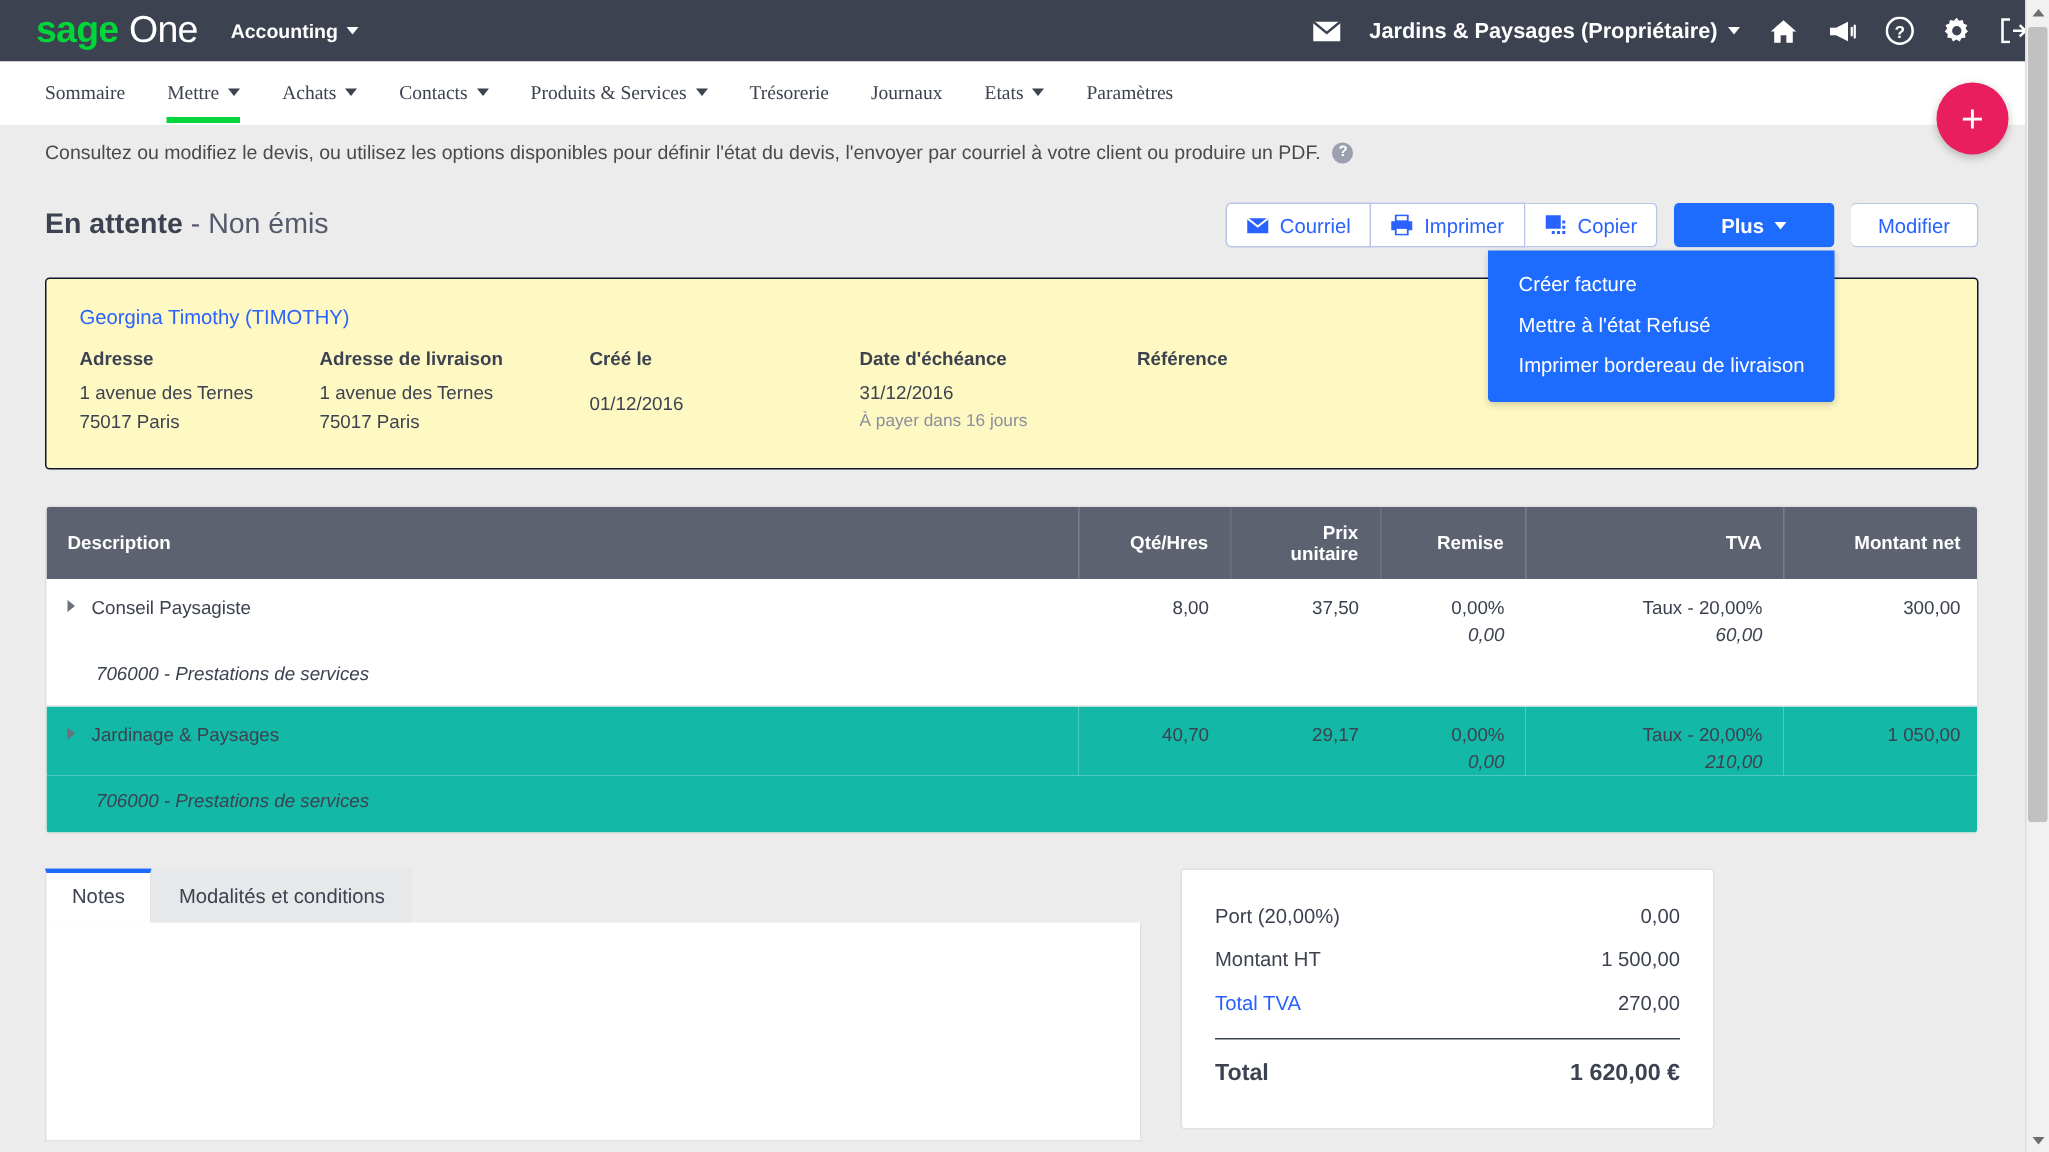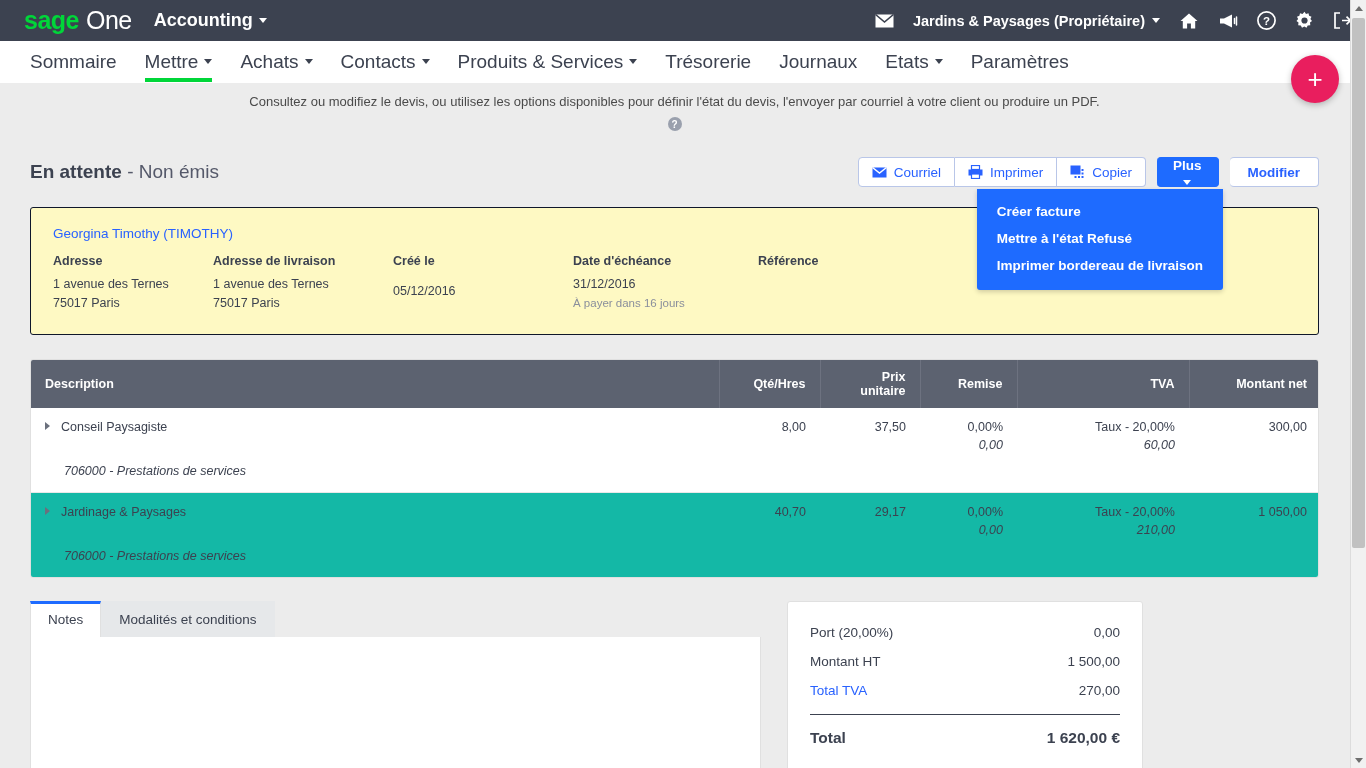--- a/index.html
+++ b/index.html
@@ -15,21 +15,21 @@
   .topbar {
     height: 41px; background: #3c4250;
     display: flex; align-items: center;
     padding: 0 14px 0 24px;
     color: #ffffff;
   }
   .logo { display: flex; align-items: baseline; font-size: 25px; letter-spacing: -0.5px; }
   .logo .sage { color: #00d639; font-weight: 700; }
   .logo .one { color: #ffffff; font-weight: 400; margin-left: 7px; }
   .app-switch {
-    margin-left: 22px; font-size: 18px; font-weight: 700; color: #ffffff;
+    margin-left: 22px; font-size: 13px; font-weight: 700; color: #ffffff;
     display: flex; align-items: center; gap: 6px; cursor: pointer;
   }
   .caret-d {
     width: 0; height: 0; border-left: 4.5px solid transparent;
     border-right: 4.5px solid transparent; border-top: 5px solid currentColor;
     display: inline-block;
   }
   .topbar-right {
     margin-left: auto; display: flex; align-items: center; gap: 19px;
   }
@@ -41,22 +41,22 @@
 
   
   .navbar {
     height: 42px; background: #ffffff;
     display: flex; align-items: stretch;
     padding-left: 24px; position: relative;
     border-bottom: 1px solid #ffffff;
   }
   .nav-item {
     display: flex; align-items: center; gap: 6px;
-    padding: 0 14px; font-size: 19px; color: #3c4250;
-    cursor: pointer; position: relative; white-space: nowrap;
+    padding: 0 14px; font-size: 13px; color: #3c4250;
+    cursor: pointer; position: relative; white-space: nowrap; font-family: Liberation Serif, serif;
   }
   .nav-item:first-child { padding-left: 6px; }
   .nav-item.active::after {
     content: ""; position: absolute; left: 14px; right: 14px; bottom: 0;
     height: 4px; background: #00d639;
   }
   .nav-item .caret-d { border-top-color: #3c4250; }
 
   .fab {
     position: absolute; right: 27px; top: 55px;
@@ -68,21 +68,21 @@
   }
 
   
   .content { padding: 0 47px 0 30px; }
   h1.page-title {
     font-size: 26px; font-weight: 400; color: #3c4250;
     margin-top: 26px; letter-spacing: -0.2px;
   }
   .page-sub {
     font-size: 13px; color: #4a4a4a; margin-top: 11px;
-    display: flex; align-items: center; gap: 8px; flex-direction: column;
+    display: flex; align-items: center; gap: 8px;
   }
   .help-circle {
     width: 14px; height: 14px; border-radius: 50%;
     background: #9aa0ad; color: #fff; font-size: 10px; font-weight: 700;
     display: inline-flex; align-items: center; justify-content: center;
     cursor: pointer; flex-shrink: 0;
   }
 
   .status-row {
     display: flex; align-items: center; margin-top: 26px; position: relative;
@@ -96,33 +96,33 @@
     height: 30px; display: flex; align-items: center; gap: 7px;
     padding: 0 13px; font-size: 13.5px; color: #2962ff;
     background: #ffffff; border: 1px solid #b9c6e8; cursor: pointer;
     white-space: nowrap;
   }
   .btn + .btn { border-left: none; }
   .btn.first { border-radius: 4px 0 0 4px; }
   .btn.last-of-seg { border-radius: 0 4px 4px 0; }
   .btn.primary {
     background: #1e6bff; color: #ffffff; border-color: #1e6bff;
-    font-weight: 700; border-radius: 4px; margin-left: 11px; padding: 0 16px; flex-direction: column;
+    font-weight: 700; border-radius: 4px; margin-left: 11px; padding: 0 31px;
   }
   .btn.primary .caret-d { border-top-color: #ffffff; }
   .btn.outline {
-    border-radius: 4px; margin-left: 11px; padding: 0 18px; font-weight: 700;
+    border-radius: 4px; margin-left: 11px; padding: 0 18px; font-weight: 400;
   }
   .dropdown {
     position: absolute; top: 32px; right: 96px;
     min-width: 226px; background: #1e6bff; border-radius: 0 0 3px 3px;
     padding: 9px 0 11px; z-index: 30; box-shadow: 0 2px 5px rgba(0,0,0,0.18);
   }
   .dropdown-item {
-    padding: 6px 20px; font-size: 13.5px; font-weight: 700; color: #ffffff;
+    padding: 6px 20px; font-size: 13.5px; font-weight: 400; color: #ffffff;
     cursor: pointer; white-space: nowrap;
   }
 
   
   .card {
     background: #fef9c3; border: 1px solid #0f172a; border-radius: 3px;
     margin-top: 20px; padding: 18px 22px 22px;
   }
   .cust-name {
     font-size: 13.5px; color: #2962ff; cursor: pointer; margin-bottom: 11px;
@@ -373,21 +373,21 @@
           <div class="val">1 avenue des Ternes</div>
           <div class="val">75017 Paris</div>
         </div>
         <div class="cust-col" style="width:180px">
           <div class="lbl">Adresse de livraison</div>
           <div class="val">1 avenue des Ternes</div>
           <div class="val">75017 Paris</div>
         </div>
         <div class="cust-col" style="width:180px">
           <div class="lbl">Créé le</div>
-          <div class="val date-val">05/12/2016</div>
+          <div class="val date-val">01/12/2016</div>
         </div>
         <div class="cust-col" style="width:185px">
           <div class="lbl">Date d'échéance</div>
           <div class="val">31/12/2016</div>
           <div class="note">À payer dans 16 jours</div>
         </div>
         <div class="cust-col">
           <div class="lbl">Référence</div>
           <div class="val"></div>
         </div>

